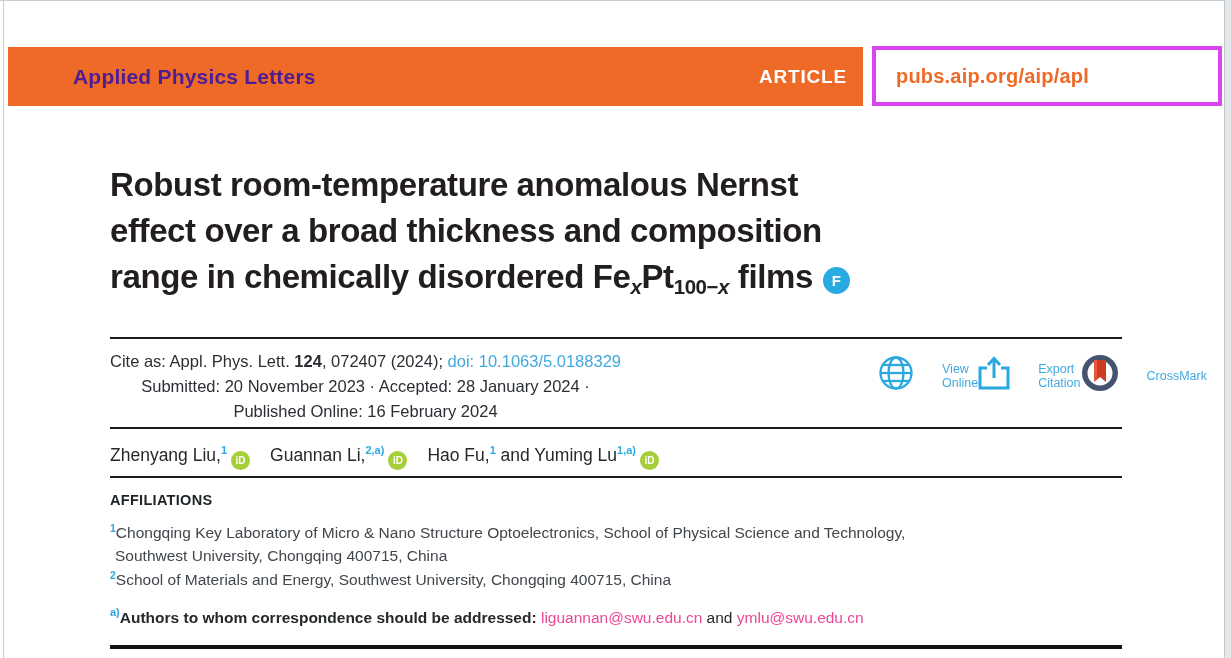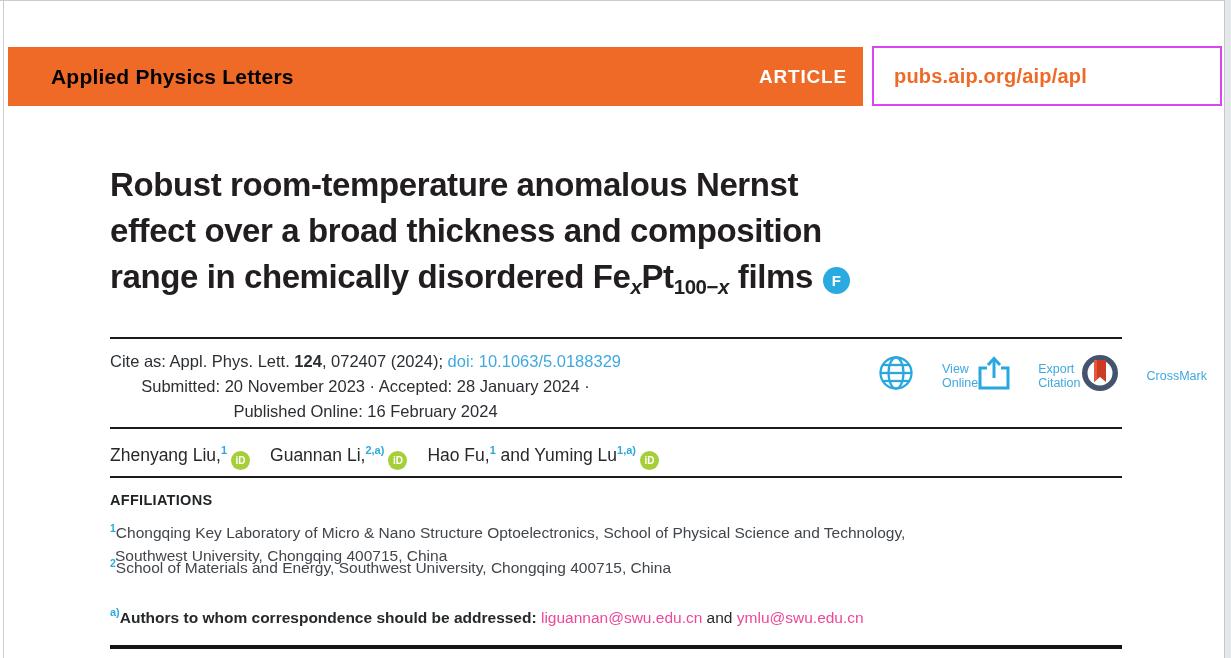--- a/index.html
+++ b/index.html
@@ -6,23 +6,23 @@
   html,body { width:1231px; height:658px; background:#ffffff; font-family:"Liberation Sans", sans-serif; overflow:hidden; }
   .stage { position:relative; width:1231px; height:658px; background:#ffffff; }
 
   
   .edge-top    { position:absolute; left:0; top:0; width:1231px; height:1px; background:#c9cdd0; }
   .edge-left   { position:absolute; left:3px; top:0; width:1px; height:658px; background:#c9cdd0; }
   .edge-right  { position:absolute; left:1224px; top:0; width:7px; height:658px; background:#e5e8ea; border-left:1px solid #c6c9cc; }
 
   
   .banner { position:absolute; left:8px; top:47px; width:855px; height:59px; background:#EF6A26; display:flex; align-items:center; }
-  .banner .journal { margin-left:43px; color:#000000; font-weight:700; font-size:21px; letter-spacing:0.2px; }
+  .banner .journal { margin-left:65px; color:#4c1d95; font-weight:700; font-size:21px; letter-spacing:0.2px; }
   .banner .article { margin-left:auto; margin-right:16px; color:#ffffff; font-weight:700; font-size:19px; letter-spacing:0.8px; }
-  .urlbox { position:absolute; left:872px; top:46px; width:350px; height:60px; background:#ffffff; border:2px solid #d946ef; display:flex; align-items:center; }
+  .urlbox { position:absolute; left:872px; top:46px; width:350px; height:60px; background:#ffffff; border:4px solid #d946ef; display:flex; align-items:center; }
   .urlbox .url { margin-left:20px; color:#EF6A26; font-weight:700; font-size:20px; letter-spacing:0.2px; }
 
   
   .title { position:absolute; left:110px; top:162px; width:1000px; color:#221E1F; font-weight:700; font-size:33px; line-height:46px; letter-spacing:-0.4px; }
   .title sub { font-size:62%; font-weight:700; vertical-align:-6px; line-height:0; }
   .it { font-style:italic; }
   .fbadge { display:inline-block; width:27px; height:27px; border-radius:50%; background:#29ABE2; color:#ffffff; font-size:15px; font-weight:700; text-align:center; line-height:27px; vertical-align:2px; margin-left:10px; letter-spacing:0; }
 
   
   .rule { position:absolute; left:110px; width:1012px; height:2px; background:#1b1b1b; }
@@ -42,21 +42,21 @@
   .action .lab { margin-top:6px; font-size:12.5px; color:#3FA9E0; font-weight:400; }
 
   
   .authors { position:absolute; left:110px; top:444px; font-size:17.5px; font-weight:500; color:#26292B; }
   .sup { color:#2FA8E1; font-size:11px; font-weight:600; vertical-align:7px; letter-spacing:0; }
   .orcid { display:inline-block; width:19px; height:19px; border-radius:50%; background:#A6CE39; color:#ffffff; font-size:10px; font-weight:700; text-align:center; line-height:19px; vertical-align:-3px; margin:0 20px 0 4px; }
 
   
   .aff-head { position:absolute; left:110px; top:492px; font-size:14.5px; font-weight:700; color:#1F2326; letter-spacing:0.3px; }
   .aff { position:absolute; left:110px; font-size:15.5px; color:#41464B; line-height:22.5px; }
-  .aff1 { top:517px; } .aff2 { top:552px; }
+  .aff1 { top:517px; } .aff2 { top:564px; }
   .aff .sup { vertical-align:6px; font-size:10.5px; }
   .aff .cont { padding-left:5px; }
 
   
   .corr { position:absolute; left:110px; top:606px; font-size:15.5px; color:#26292B; }
   .corr .bold { font-weight:700; }
 </style>
 </head>
 <body>
 

